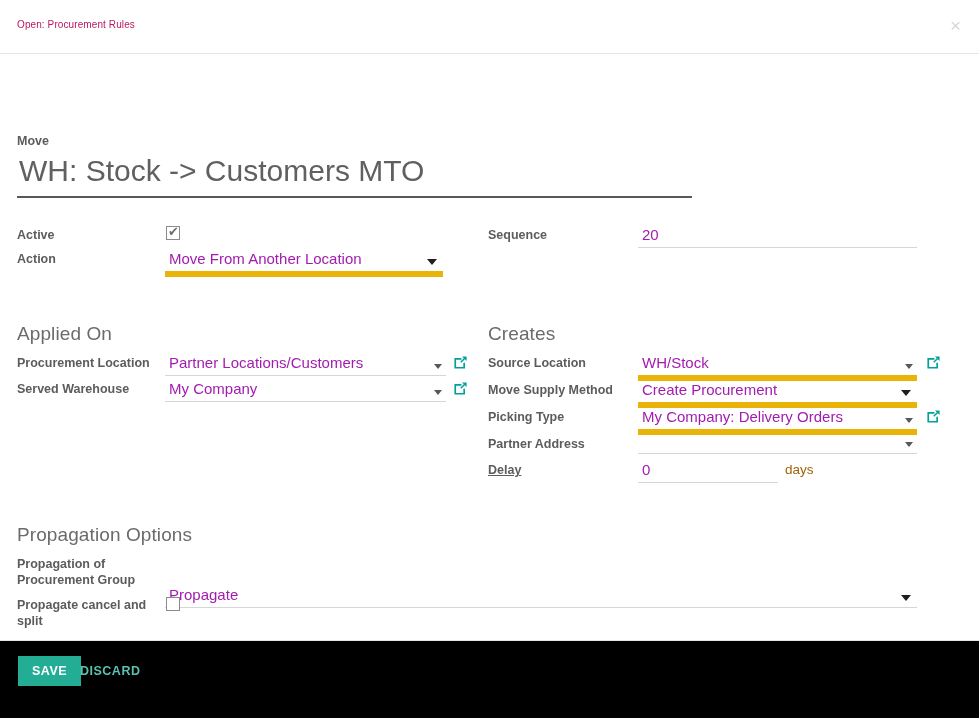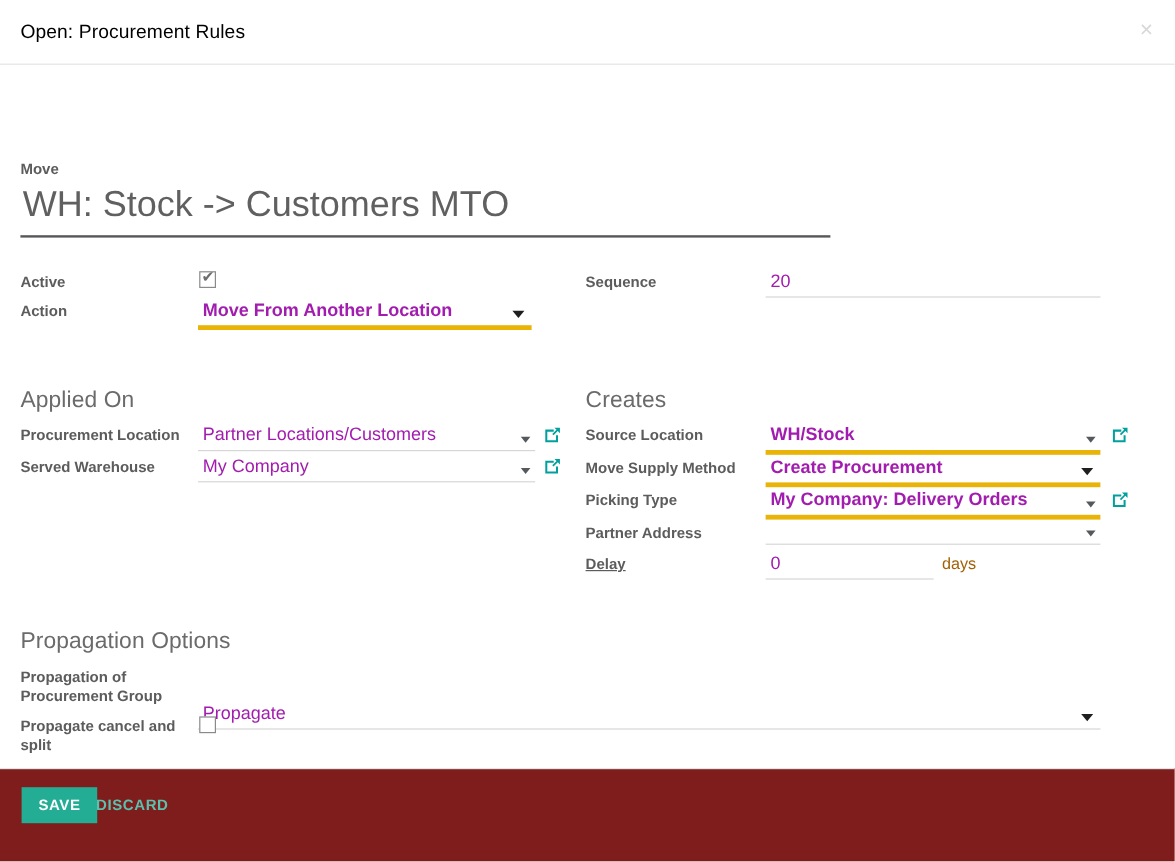--- a/index.html
+++ b/index.html
@@ -25,22 +25,22 @@
   .dlg-header {
     position: relative;
     height: 54px;
     border-bottom: 1px solid #e4e4e4;
     flex: 0 0 54px;
   }
   .dlg-title {
     position: absolute;
     left: 17px;
     top: 19px;
-    font-size: 16px;
-    color: #000000;
+    font-size: 10px;
+    color: #be185d;
     letter-spacing: 0.1px;
   }
   .dlg-close {
     position: absolute;
     right: 18px;
     top: 16px;
     font-size: 19px;
     line-height: 19px;
     color: #d8d8d8;
     cursor: pointer;
@@ -80,21 +80,21 @@
     color: #5c5c5c;
     line-height: 16px;
   }
   .fld-ctrl {
     position: absolute;
     font-size: 15px;
     color: #a21caf;
     line-height: 18px;
   }
   .underline-light { border-bottom: 1px solid #d6d6d6; }
-  .underline-dark  { border-bottom: 4px solid #eab308; font-weight: bold; }
+  .underline-dark  { border-bottom: 6px solid #eab308; }
   .val-text {
     display: block;
     padding: 2px 0 3px 4px;
     white-space: nowrap;
     overflow: hidden;
   }
   .val-text.empty { min-height: 20px; }
 
   
   .caret-thin {
@@ -156,21 +156,21 @@
     font-size: 13.5px;
     color: #a16207;
   }
 
   
   .dlg-footer {
     position: absolute;
     left: 0; right: 0; bottom: 0;
     height: 78px;
     border-top: 1px solid #e4e4e4;
-    background: #7f1d1d;
+    background: #000000;
   }
   .btn-save {
     position: absolute;
     left: 18px; top: 15px;
     background: #23ad94;
     color: #ffffff;
     font-size: 12.5px;
     font-weight: bold;
     letter-spacing: 0.5px;
     padding: 8px 14px 8px 14px;

